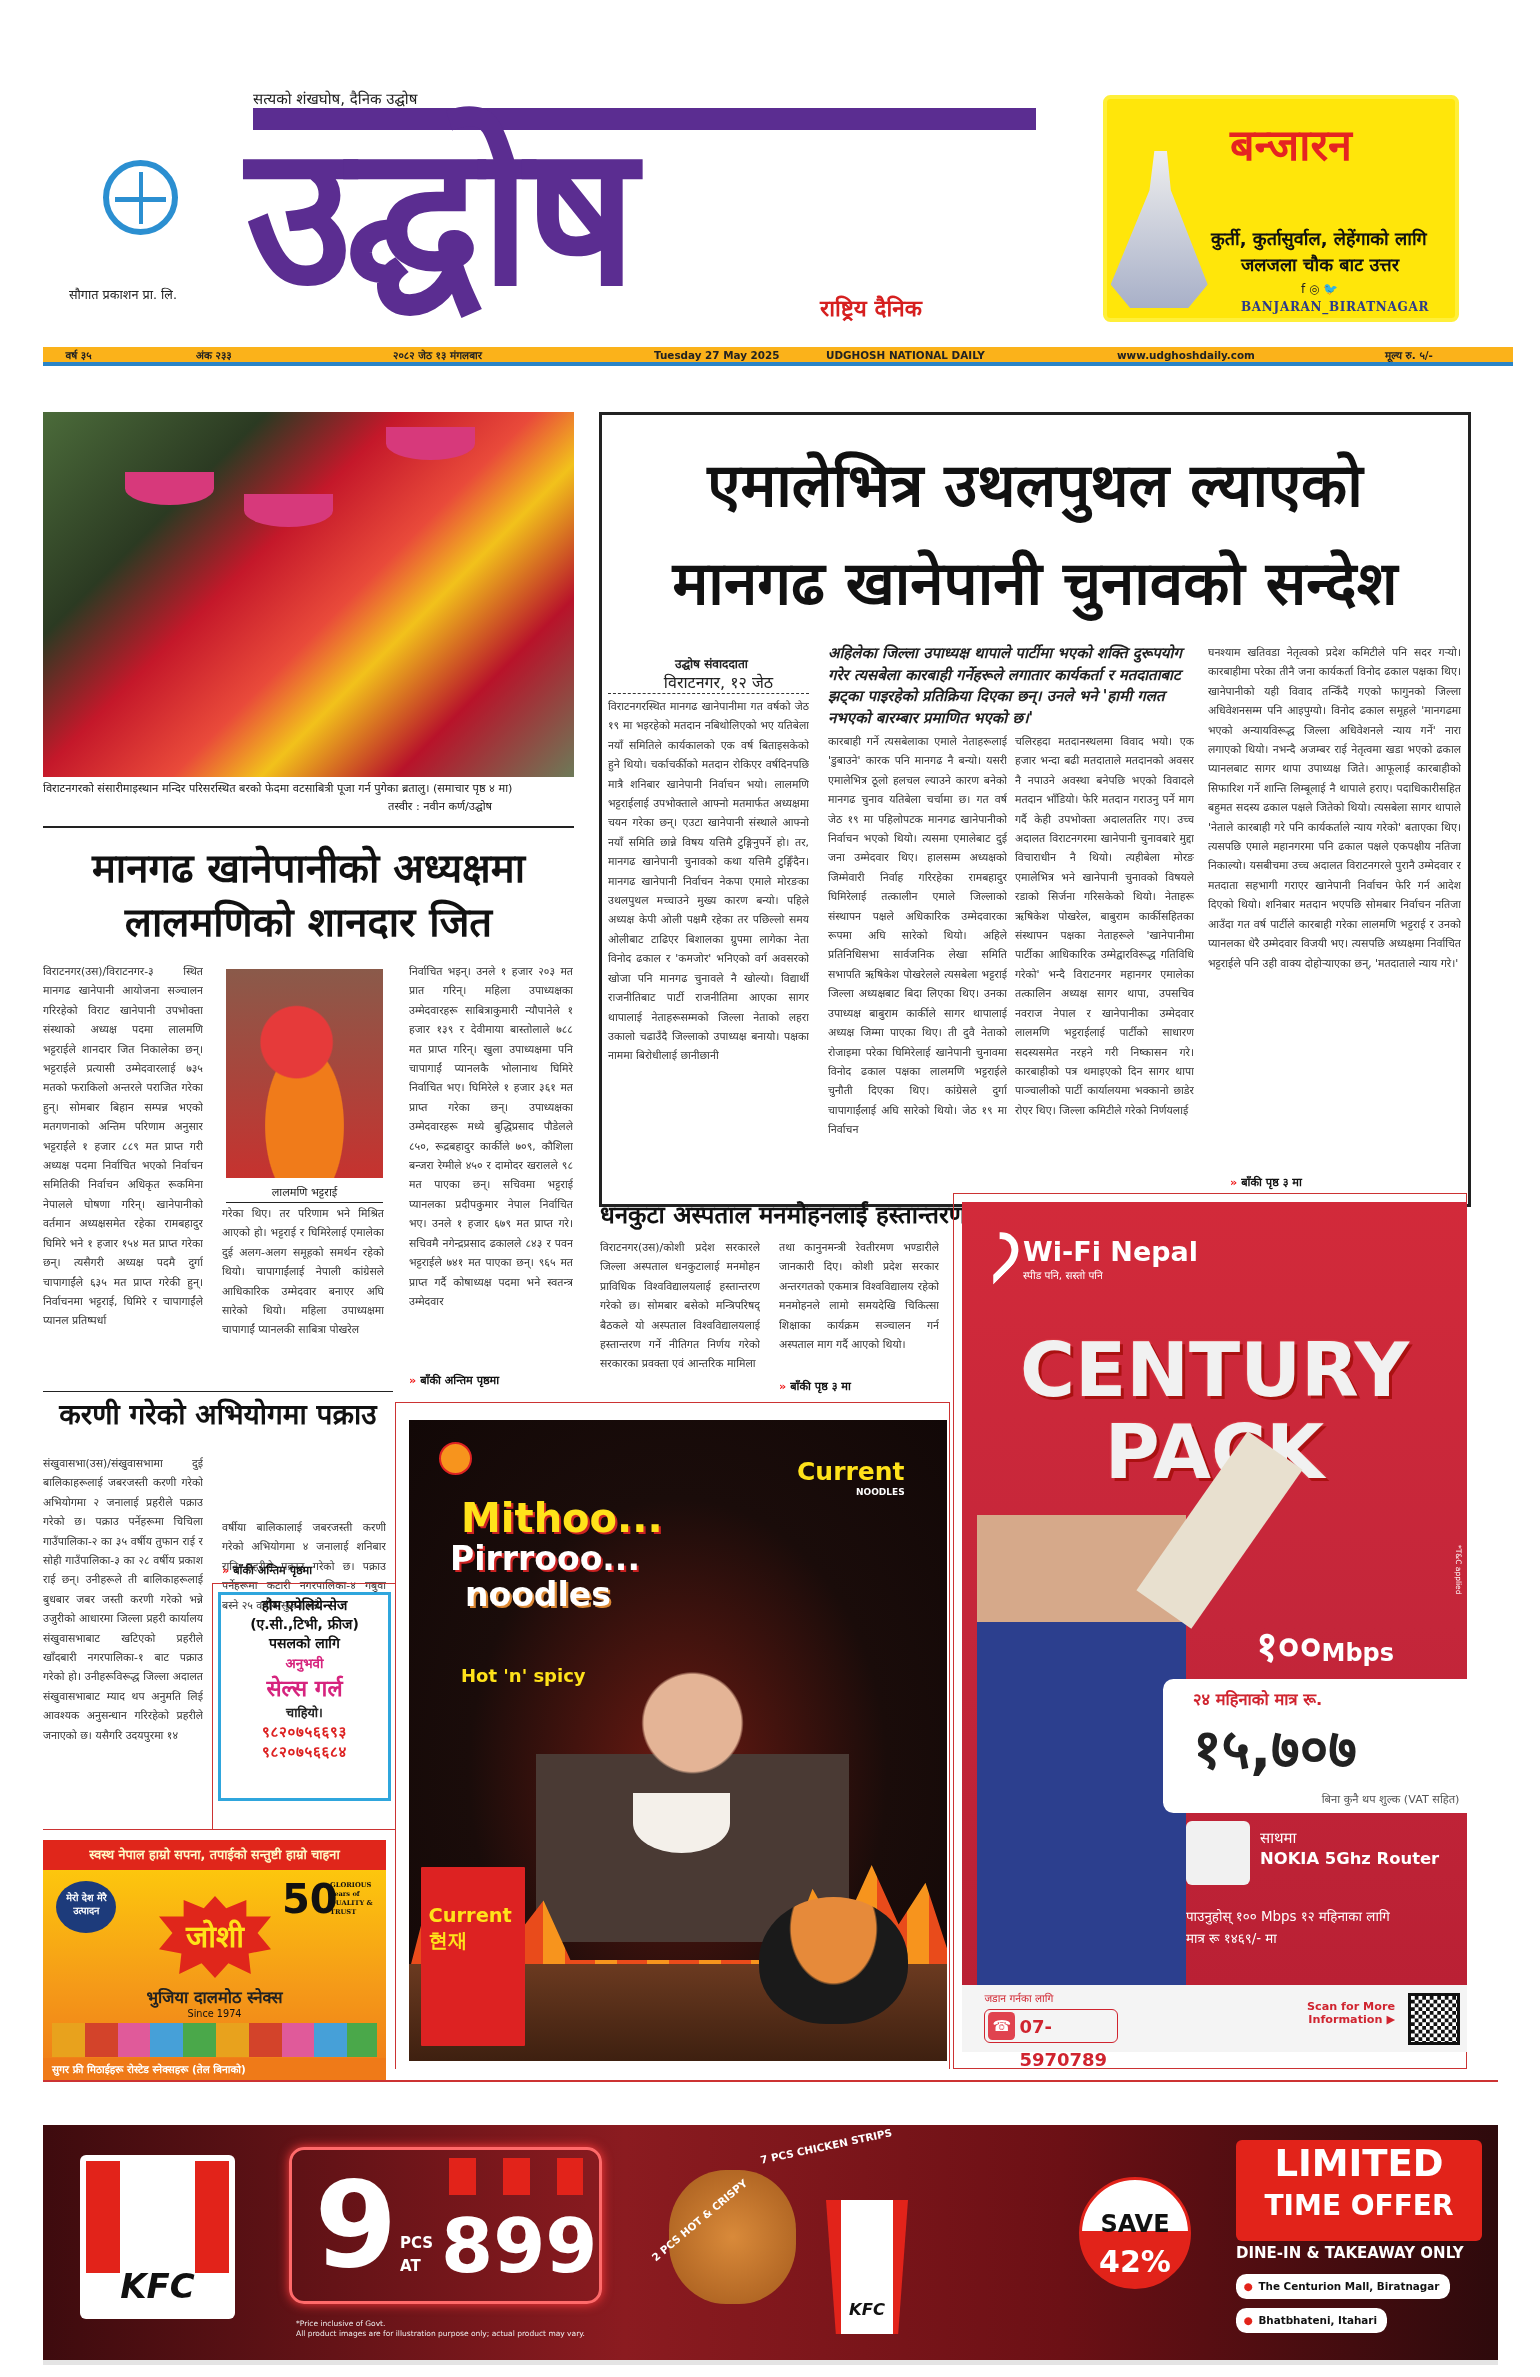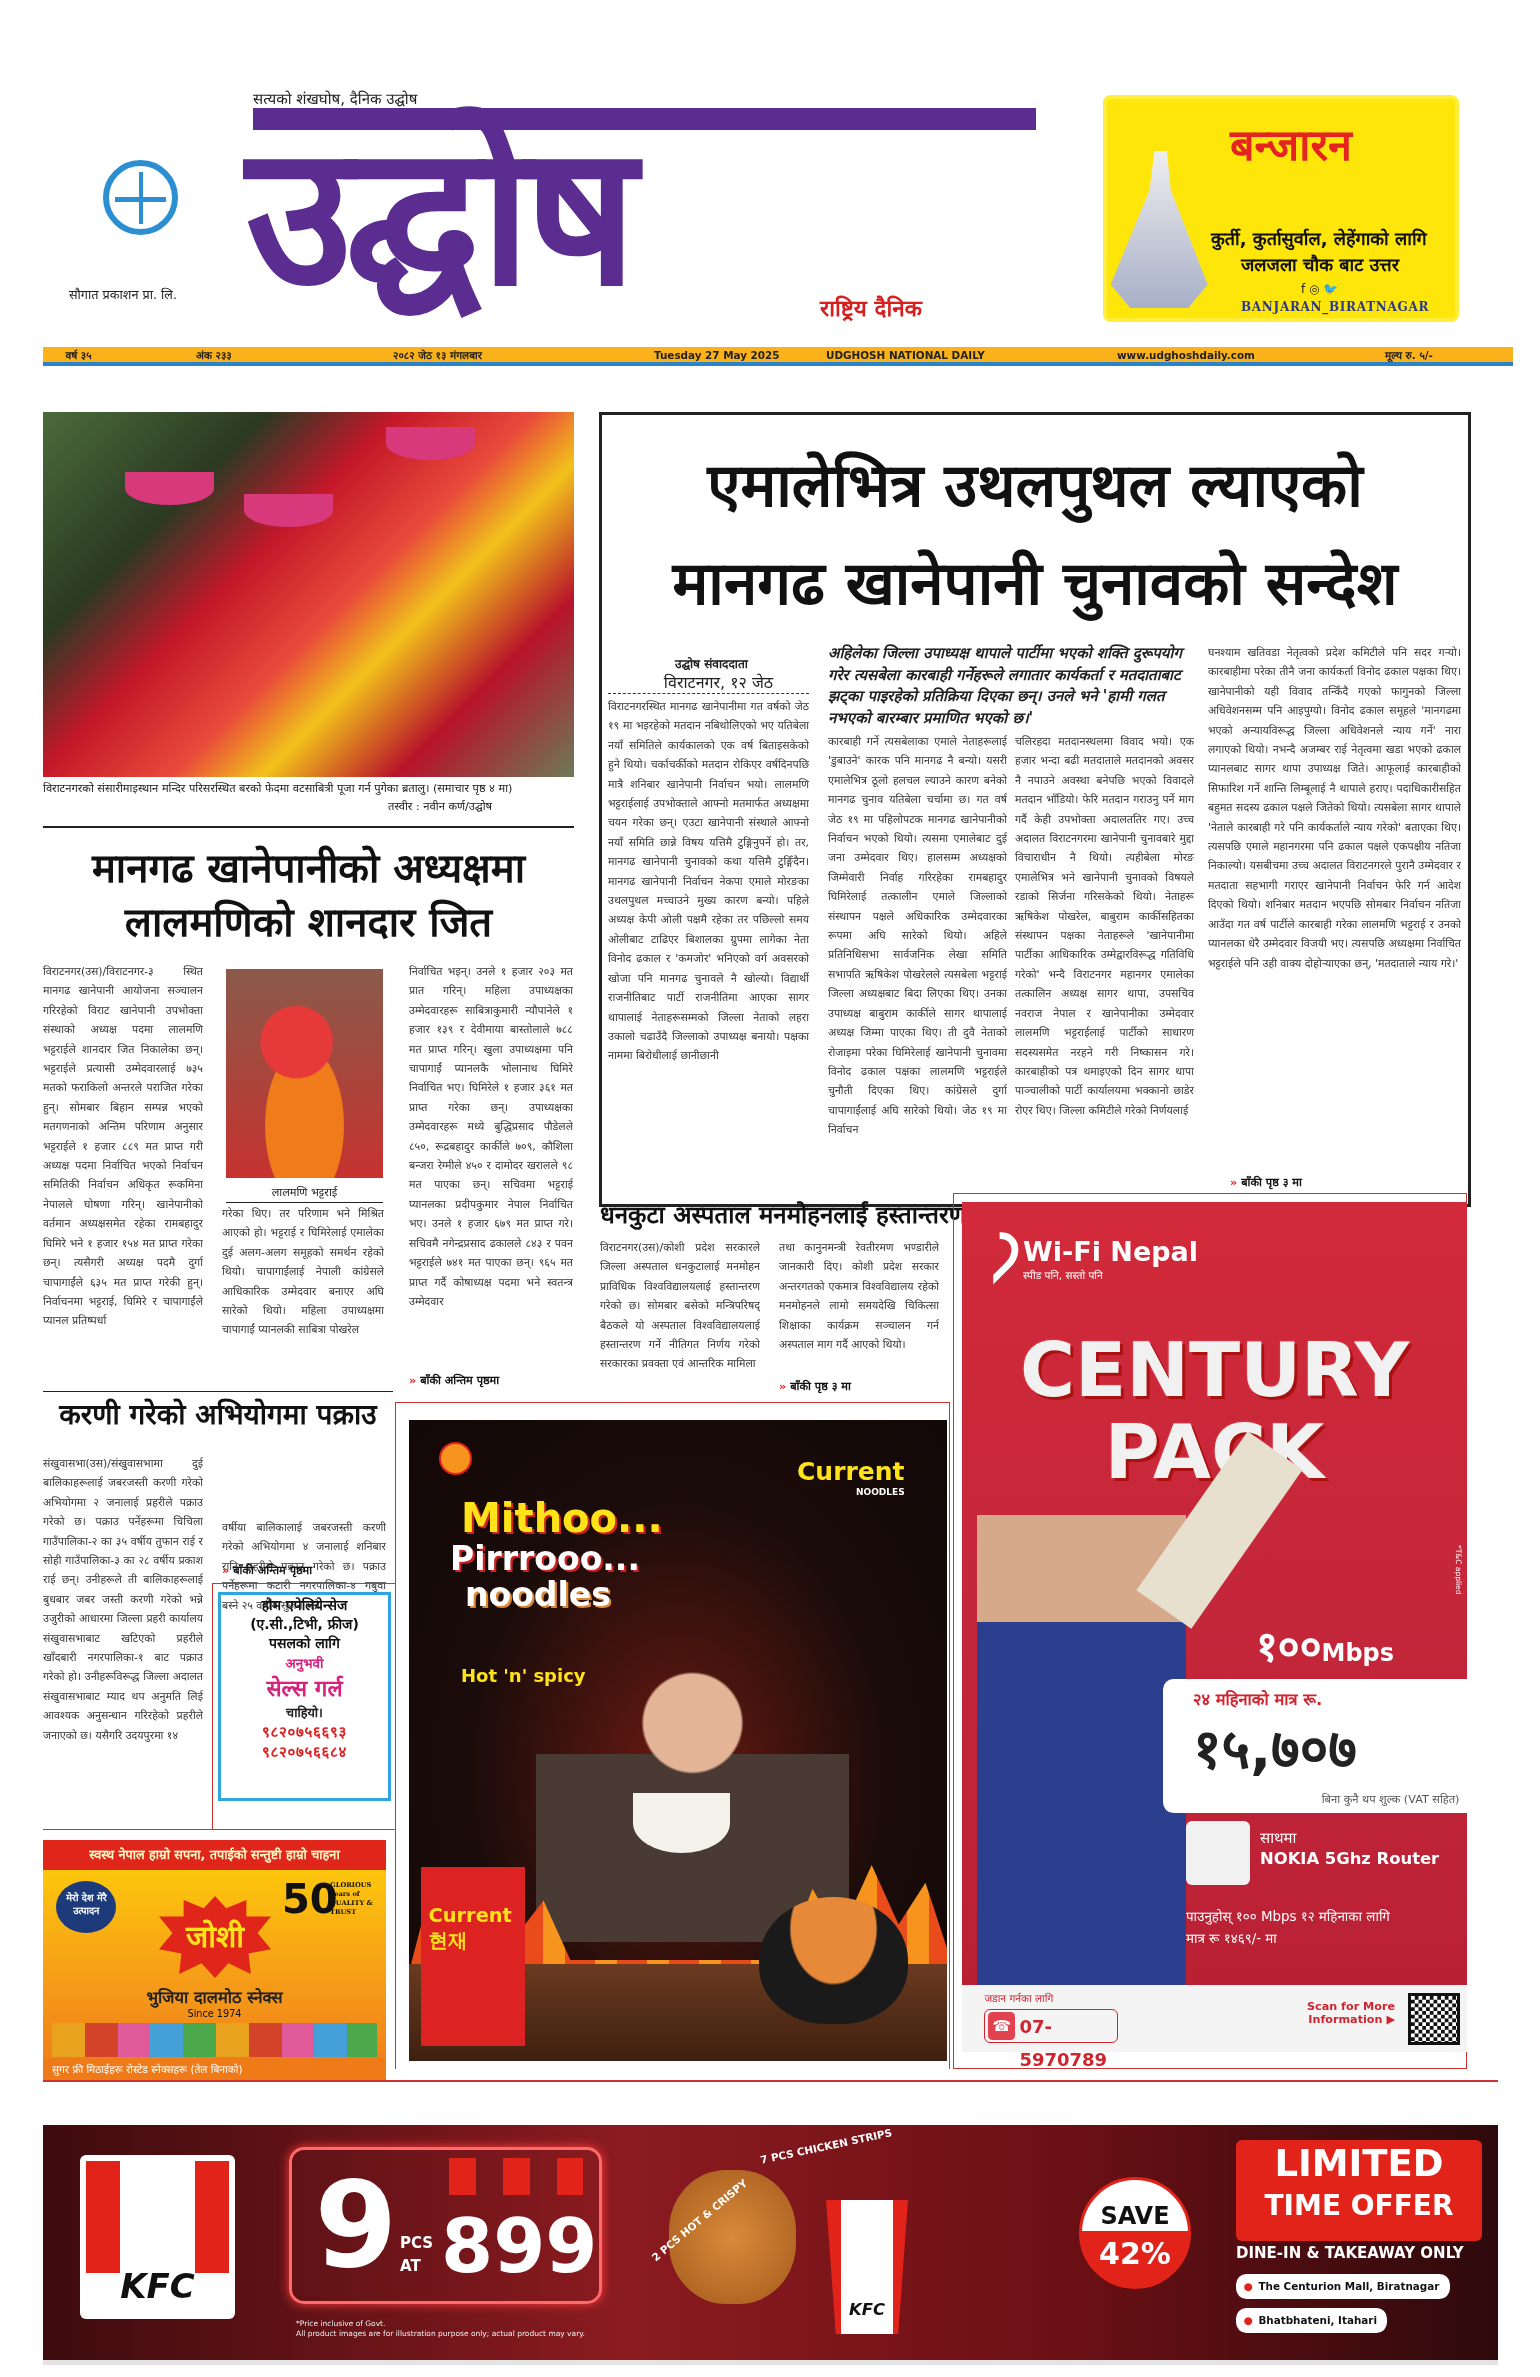--- a/index.html
+++ b/index.html
@@ -94,39 +94,39 @@
 #classified .ph{font-size:15px;font-weight:bold;color:#d22;letter-spacing:0.7px}
 #ad-joshi{left:43px;top:1840px;width:343px;height:240px;background:linear-gradient(180deg,#ffd20a 0%,#f59b18 60%,#ef7a18 100%)}
 #ad-joshi .top{position:absolute;left:0;top:0;width:100%;height:30px;background:#e0261b;color:#fef9c3;font-size:12.7px;font-weight:bold;text-align:center;line-height:30px}
 #ad-joshi .brand{position:absolute;left:116px;top:56px;width:112px;height:82px;background:#e0261b;color:#ffe21a;font-size:30px;font-weight:bold;text-align:center;line-height:82px;clip-path:polygon(50% 0,60% 15%,78% 5%,78% 25%,100% 25%,88% 45%,100% 65%,80% 70%,82% 95%,62% 82%,50% 100%,38% 82%,18% 95%,20% 70%,0 65%,12% 45%,0 25%,22% 25%,22% 5%,40% 15%)}
 #ad-joshi .fifty{position:absolute;left:239px;top:36px;font-size:40px;font-weight:bold;color:#111}
 #ad-joshi .glorious{position:absolute;left:287px;top:41px;font-size:6.7px;font-weight:bold;color:#111;line-height:9px;font-family:"DejaVu Serif",serif}
 #ad-joshi .mero{position:absolute;left:13.4px;top:41px;width:60px;height:52px;border-radius:50%;background:#1d3b7b;color:#fff;font-size:9.7px;font-weight:bold;text-align:center;padding-top:11.2px;line-height:12.7px}
 #ad-joshi .desc{position:absolute;left:0;width:100%;top:145px;text-align:center;font-size:16.4px;font-weight:bold;color:#222}
 #ad-joshi .since{position:absolute;left:0;width:100%;top:168px;text-align:center;font-size:9.7px;color:#111}
 #ad-joshi .packs{position:absolute;left:9px;top:183px;width:325px;height:34px;background:repeating-linear-gradient(90deg,#e8a21d 0 33px,#d3432a 33px 66px,#e05a9a 66px 98px,#46a0d8 98px 131px,#4aa84a 131px 164px)}
-#ad-joshi .bottom{position:absolute;left:0;bottom:0;width:100%;height:22.4px;color:#fff;font-size:10.4px;font-weight:normal;line-height:22.4px;padding-left:9px;background:#ef7a18}
+#ad-joshi .bottom{position:absolute;left:0;bottom:0;width:100%;height:22.4px;color:#fff;font-size:10.4px;font-weight:bold;line-height:22.4px;padding-left:9px;background:#ef7a18}
 #ad-kfc{left:43px;top:2125px;width:1455px;height:235px;background:linear-gradient(90deg,#3e0b0e 0%,#8b1b20 40%,#6c1015 70%,#2e0a0c 100%)}
 #ad-kfc .logo{position:absolute;left:37px;top:30px;width:155px;height:164px;background:#fff;border-radius:6px}
 #ad-kfc .logo:before{content:"";position:absolute;left:6px;top:6px;width:34px;height:112px;background:#e2231a}
 #ad-kfc .logo:after{content:"";position:absolute;right:6px;top:6px;width:34px;height:112px;background:#e2231a}
 #ad-kfc .logo span{position:absolute;left:0;width:100%;bottom:13.4px;text-align:center;font-size:34px;font-weight:bold;font-style:italic;color:#111}
 #ad-kfc .deal{position:absolute;left:246px;top:22.4px;width:313px;height:157px;border:3.7px solid #ff6a6a;border-radius:15px;box-shadow:0 0 10.4px #ff3b3b}
 #ad-kfc .deal .nine{position:absolute;left:22.4px;top:7.5px;color:#fff;font-size:119px;font-weight:bold;line-height:134px}
 #ad-kfc .deal .pcs{position:absolute;left:108px;top:82px;color:#fff;font-size:15px;font-weight:bold;line-height:22.4px}
 #ad-kfc .deal .price{position:absolute;left:149px;top:52px;color:#fff;font-size:75px;font-weight:bold}
 #ad-kfc .deal .bars{position:absolute;left:157px;top:7.5px;width:134px;height:37px;background:repeating-linear-gradient(90deg,#e2231a 0 27px,transparent 27px 54px)}
 #ad-kfc .fine{position:absolute;left:253px;top:194px;color:#eee;font-size:7.5px;line-height:9.7px}
 #ad-kfc .strips{position:absolute;left:716px;top:15px;color:#fff;font-size:10.4px;font-weight:bold;transform:rotate(-12deg)}
 #ad-kfc .crispy{position:absolute;left:596px;top:89px;color:#fff;font-size:10.4px;font-weight:bold;transform:rotate(-40deg)}
 #ad-kfc .chicken{position:absolute;left:626px;top:45px;width:127px;height:134px;background:radial-gradient(circle,#d98a3a,#a45a1c);border-radius:45%}
 #ad-kfc .bucket{position:absolute;left:783px;top:75px;width:82px;height:134px;background:linear-gradient(90deg,#e2231a 0 18%,#fff 18% 82%,#e2231a 82%);clip-path:polygon(0 0,100% 0,88% 100%,12% 100%)}
 #ad-kfc .bucket span{position:absolute;left:0;width:100%;bottom:15px;text-align:center;font-size:16.4px;font-weight:bold;font-style:italic;color:#111}
 #ad-kfc .save{position:absolute;left:1036px;top:52px;width:112px;height:112px;border-radius:50%;background:linear-gradient(180deg,#fff 0 48%,#e2231a 48%);border:3.7px solid #e2231a;text-align:center}
-#ad-kfc .save .s1{display:block;font-size:24px;font-weight:bold;color:#111;margin-top:22px}
+#ad-kfc .save .s1{display:block;font-size:24px;font-weight:bold;color:#111;margin-top:30px}
 #ad-kfc .save .s2{display:block;font-size:30px;font-weight:bold;color:#fff;margin-top:6px}
 #ad-kfc .ltd{position:absolute;left:1193px;top:15px;width:246px;height:101px;background:#e2231a;border-radius:6px;color:#fff;text-align:center;font-weight:bold}
 #ad-kfc .ltd .l1{display:block;font-size:37px;line-height:48px}
 #ad-kfc .ltd .l2{display:block;font-size:28px;line-height:36px}
 #ad-kfc .dine{position:absolute;left:1193px;top:119px;color:#fff;font-size:15px;font-weight:bold}
 #ad-kfc .loc{position:absolute;left:1193px;width:auto;height:25px;background:#fff;border-radius:10.4px;padding:0 10.4px 0 22.4px;color:#111;font-size:10.4px;font-weight:bold;line-height:25px}
 #ad-kfc .loc:before{content:"\25CF";position:absolute;left:7.5px;color:#e2231a}
 #footer-strip{left:43px;top:2360px;width:1455px;height:4.5px;background:#e4e4e4}
 </style>
 </head>

